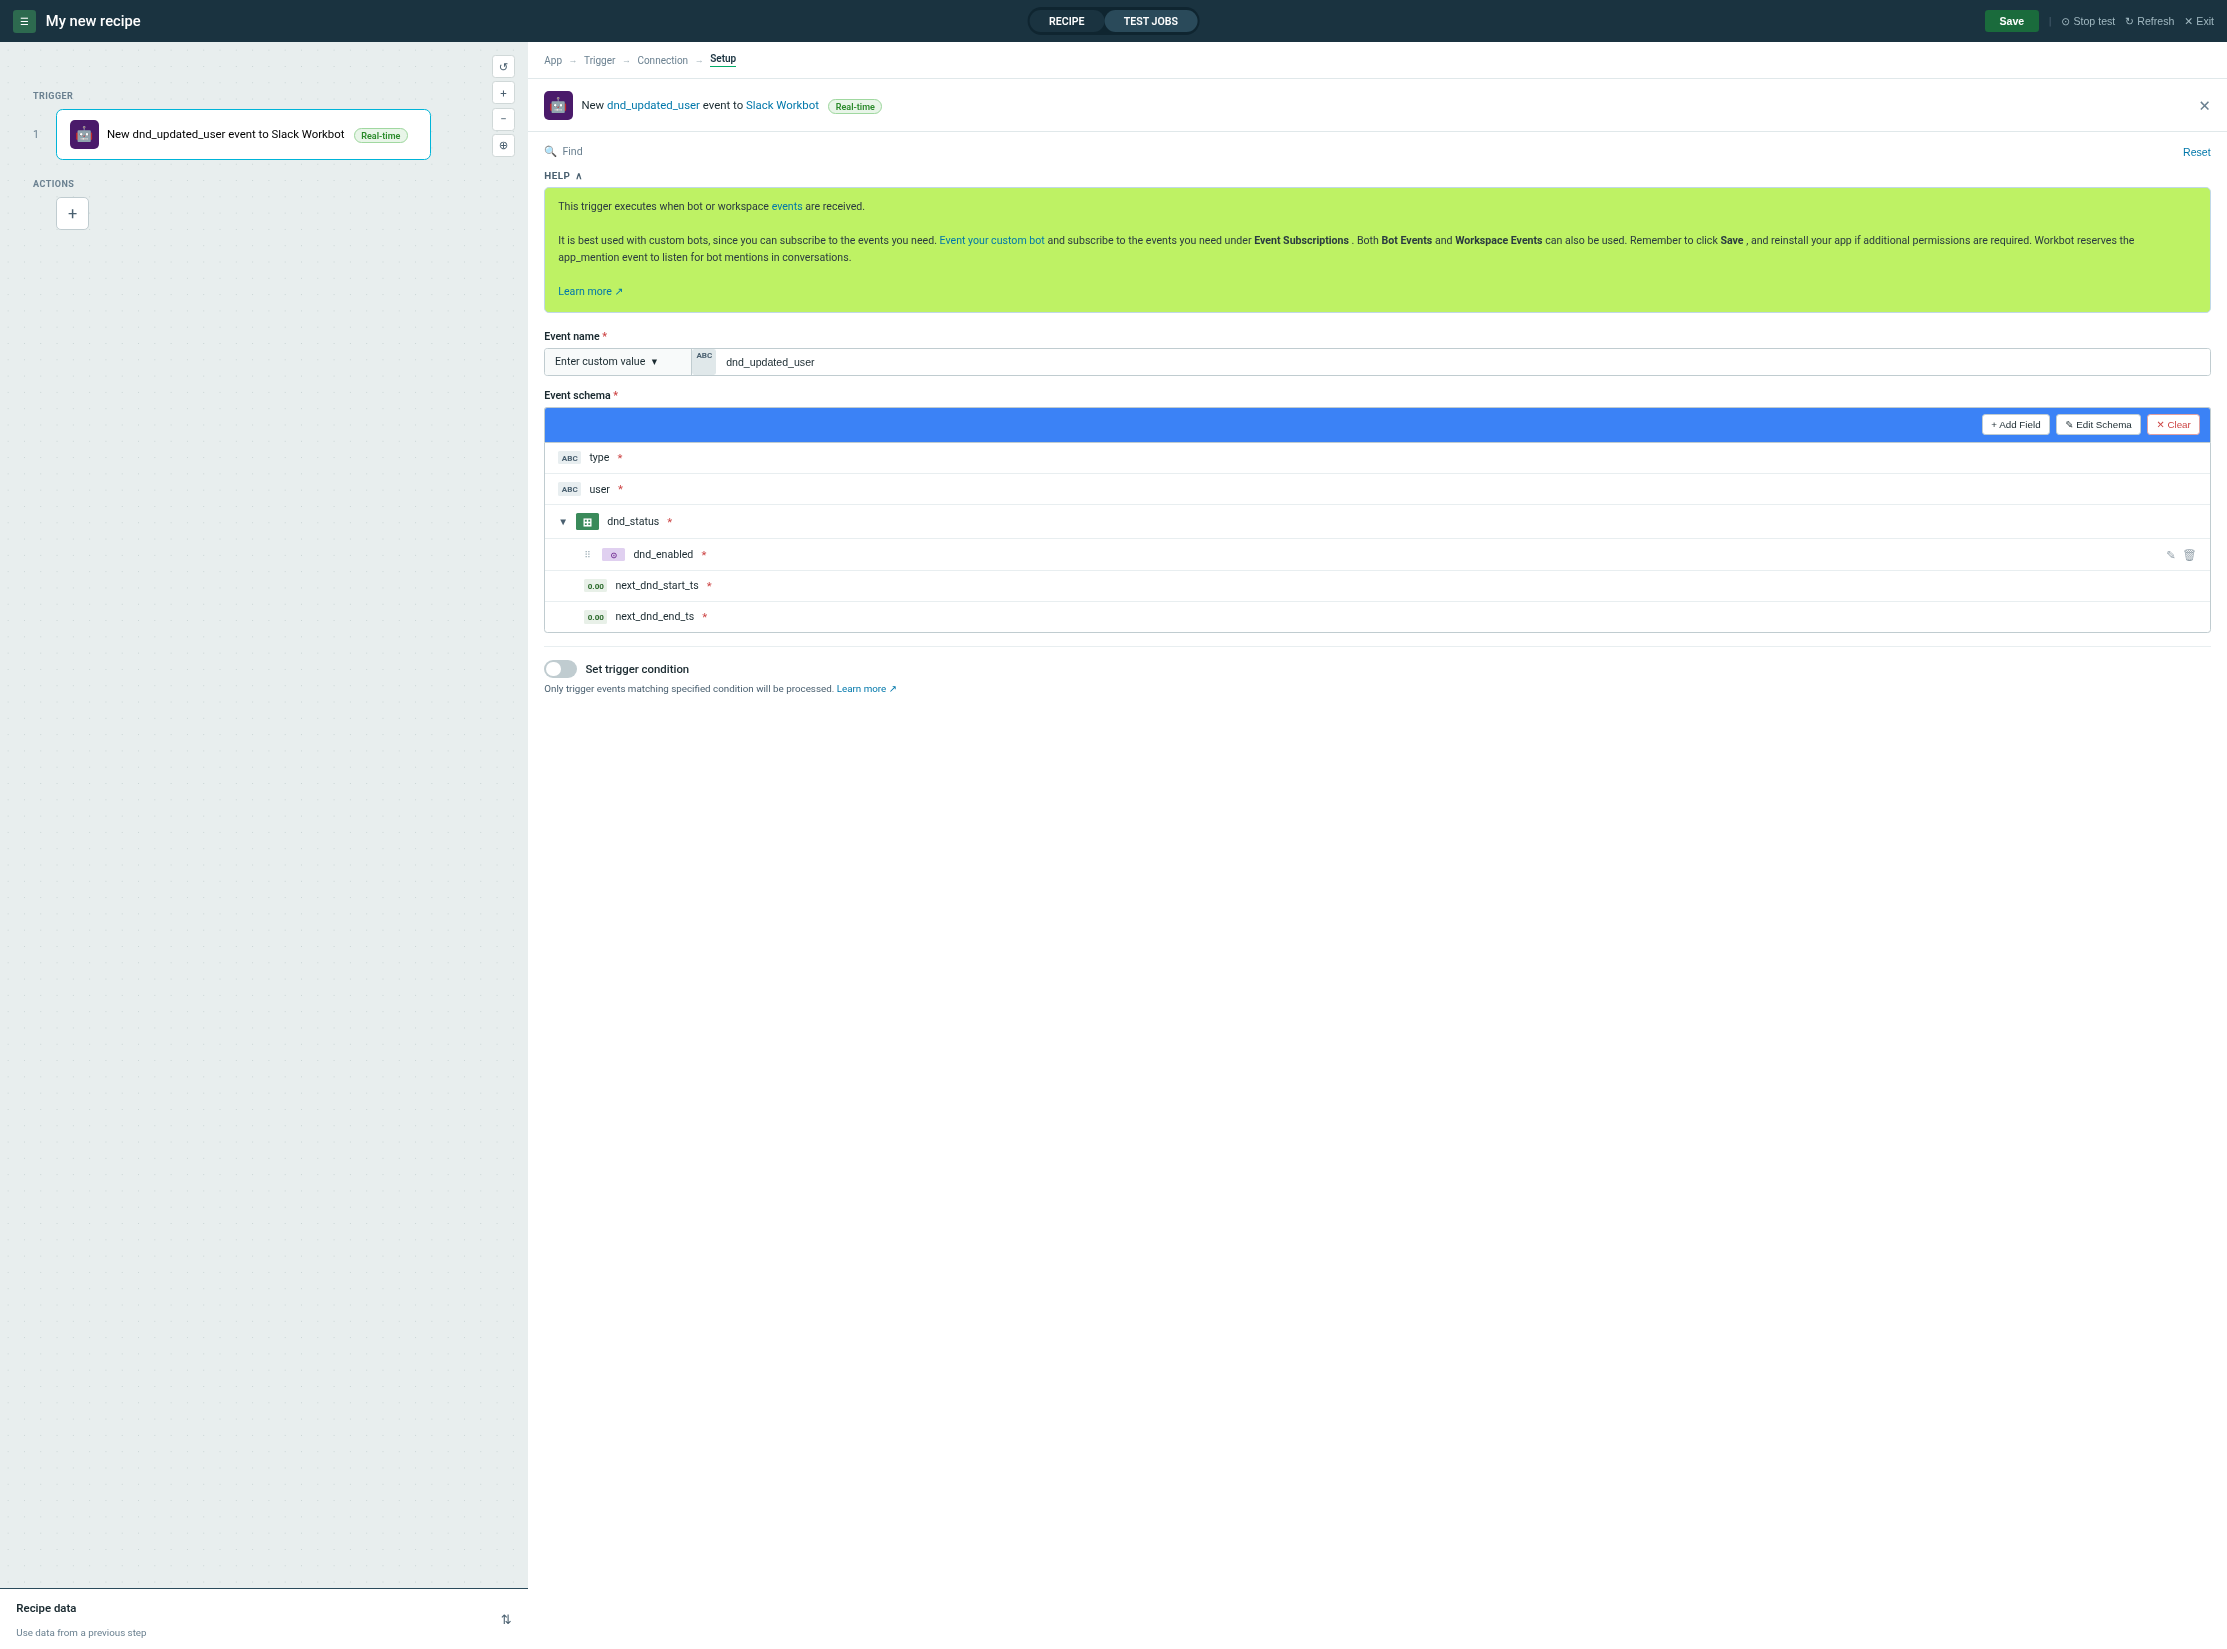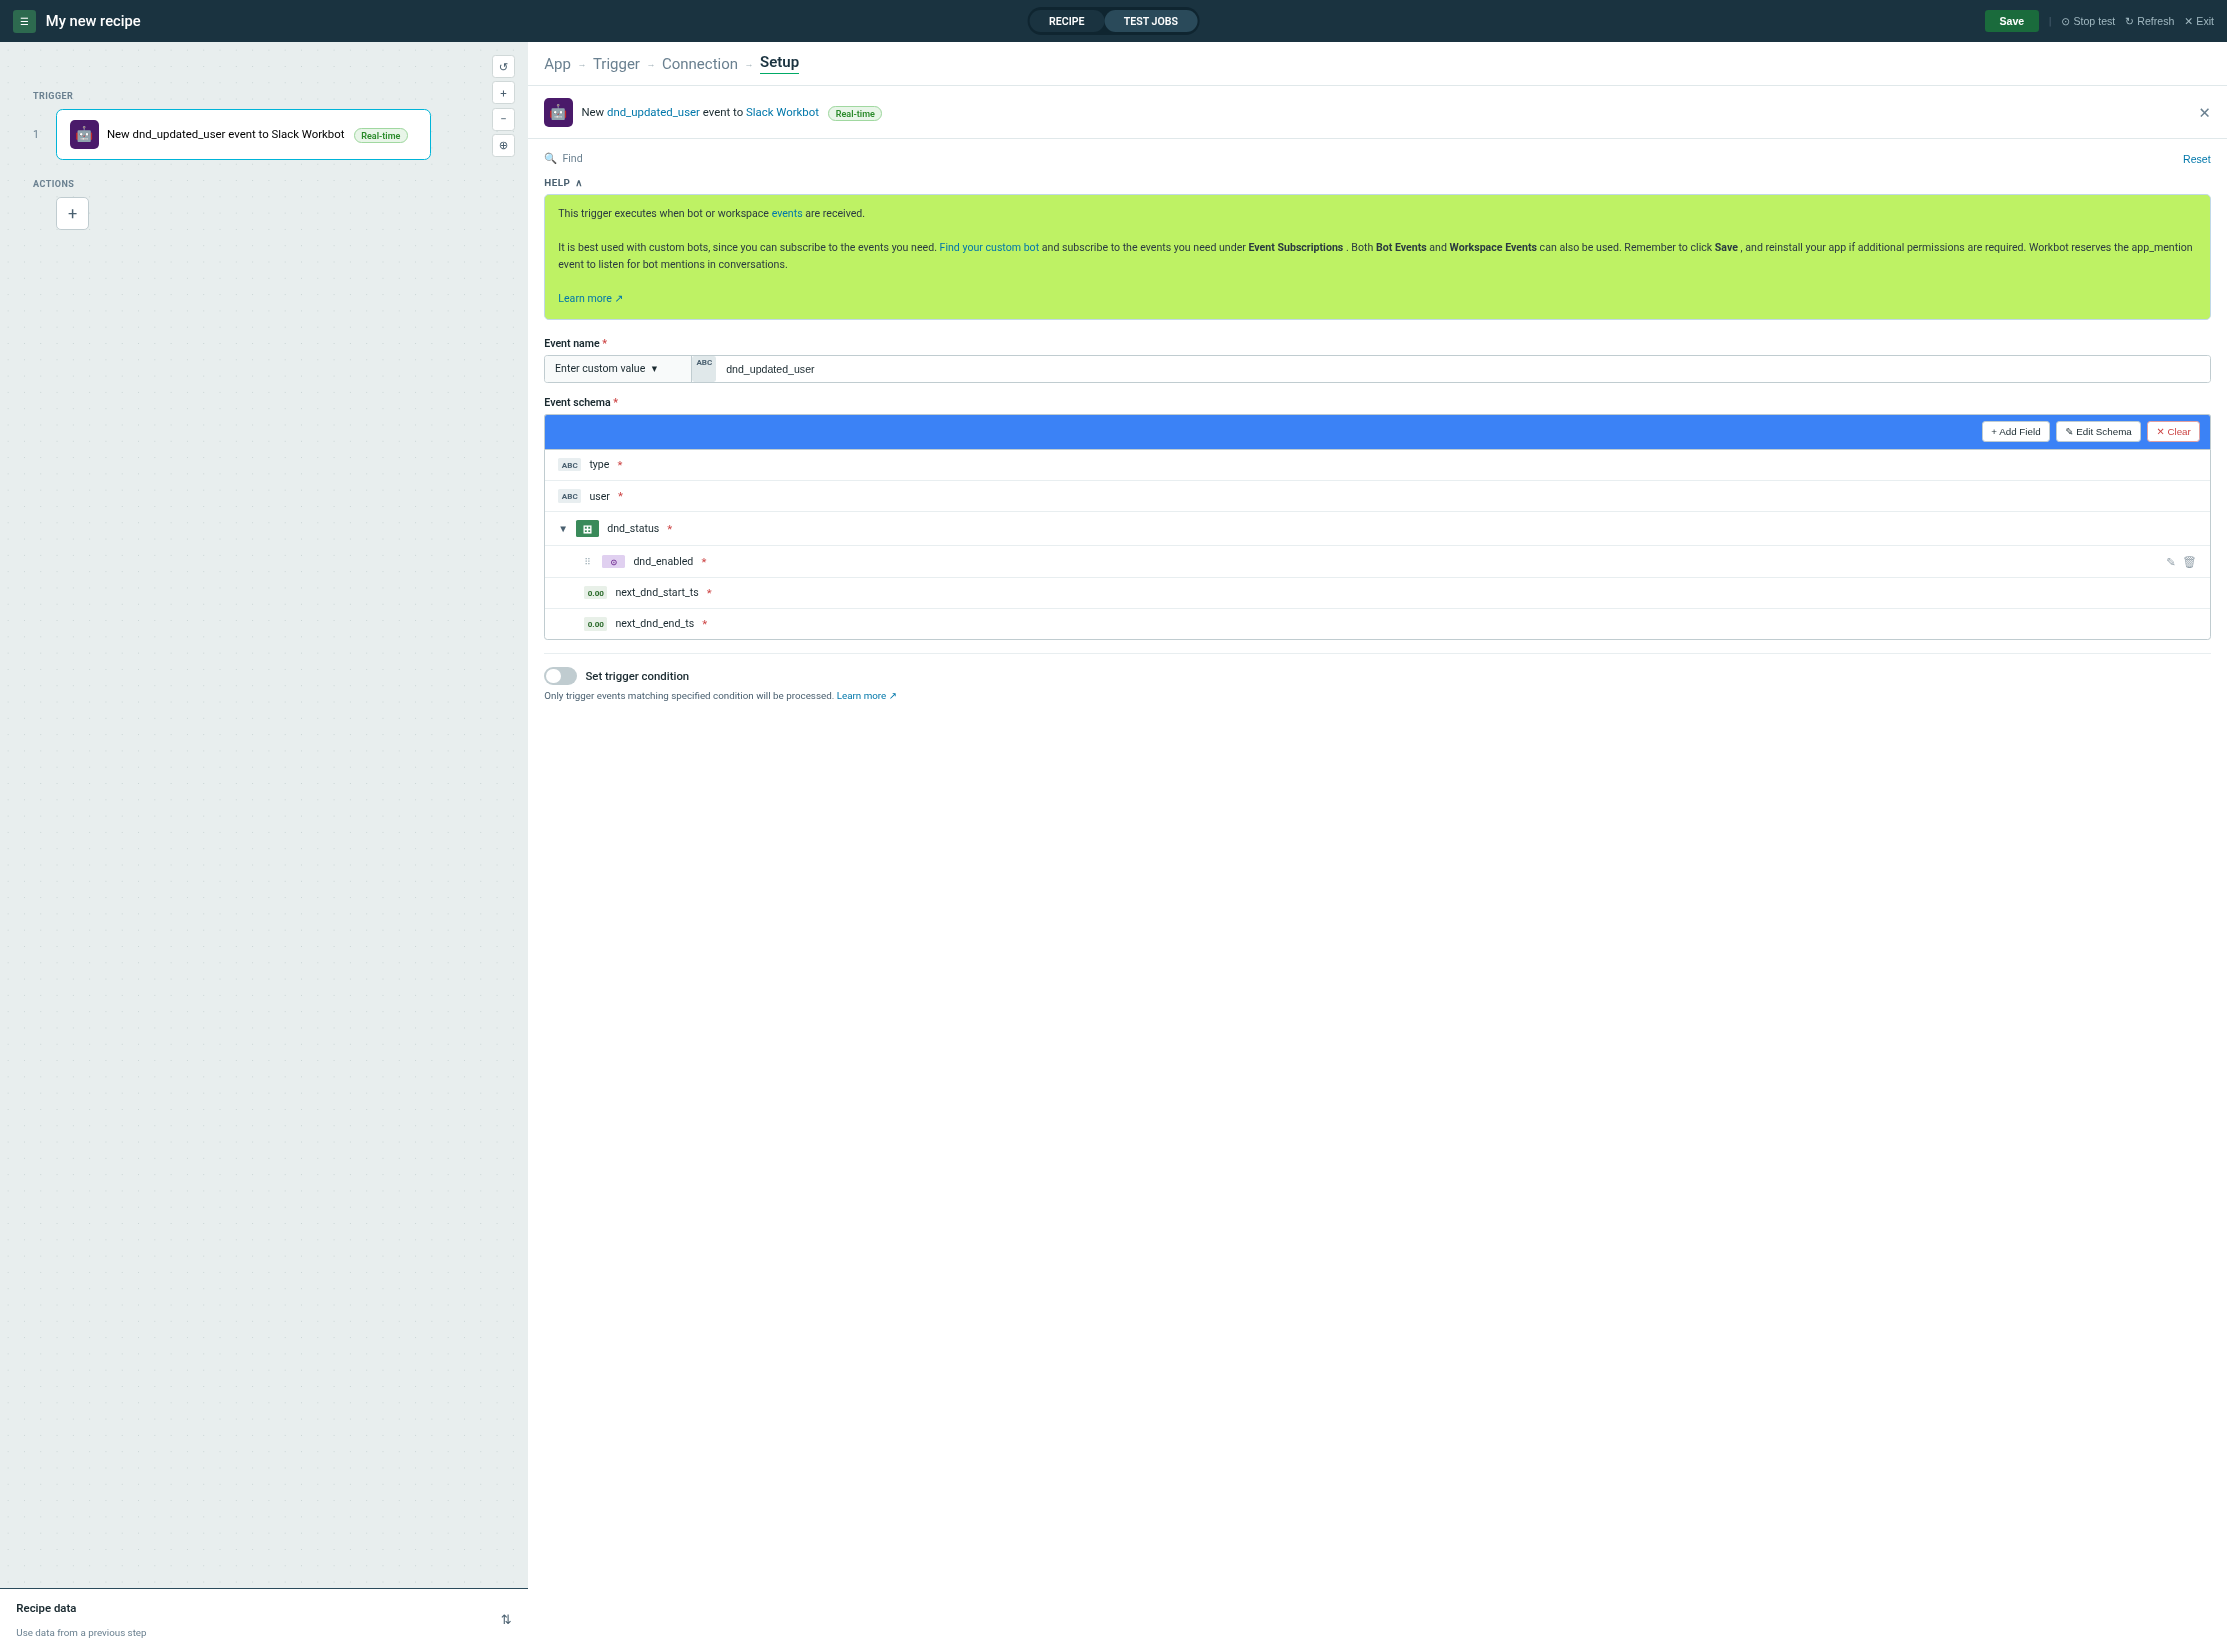--- a/index.html
+++ b/index.html
@@ -216,21 +216,21 @@
 
     
     .breadcrumb {
       display: flex;
       align-items: center;
       padding: 11.4px 16.3px;
       border-bottom: 0.8px solid #e0e8ea;
       gap: 6.5px;
     }
     .breadcrumb-item {
-      font-size: 15px;
+      font-size: 10px;
       color: #6a8090;
       cursor: pointer;
     }
     .breadcrumb-item.active {
       color: #1a3340;
       font-weight: 600;
       border-bottom: 1.6px solid #00aa66;
       padding-bottom: 1.6px;
     }
     .breadcrumb-arrow {
@@ -636,21 +636,21 @@
         </div>
         <div class="help-content">
           <p>
             <span>This trigger executes when bot or workspace</span>
             <a class="help-link">events</a>
             <span>are received.</span>
           </p>
           <br>
           <p>
             <span>It is best used with custom bots, since you can subscribe to the events you need.</span>
-            <a class="help-link">Find your custom bot</a>
+            <a class="help-link">Event your custom bot</a>
             <span>and subscribe to the events you need under</span>
             <strong>Event Subscriptions</strong>
             <span>. Both</span>
             <strong>Bot Events</strong>
             <span>and</span>
             <strong>Workspace Events</strong>
             <span>can also be used. Remember to click</span>
             <strong>Save</strong>
             <span>, and reinstall your app if additional permissions are required. Workbot reserves the app_mention event to listen for bot mentions in conversations.</span>
           </p>

